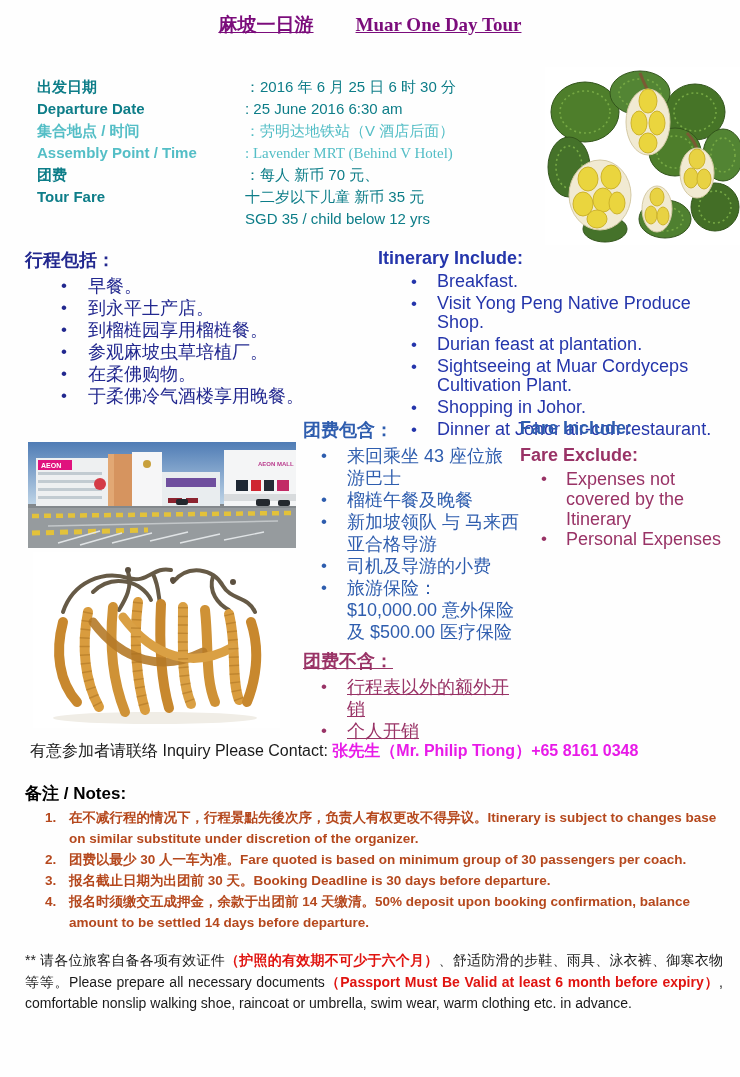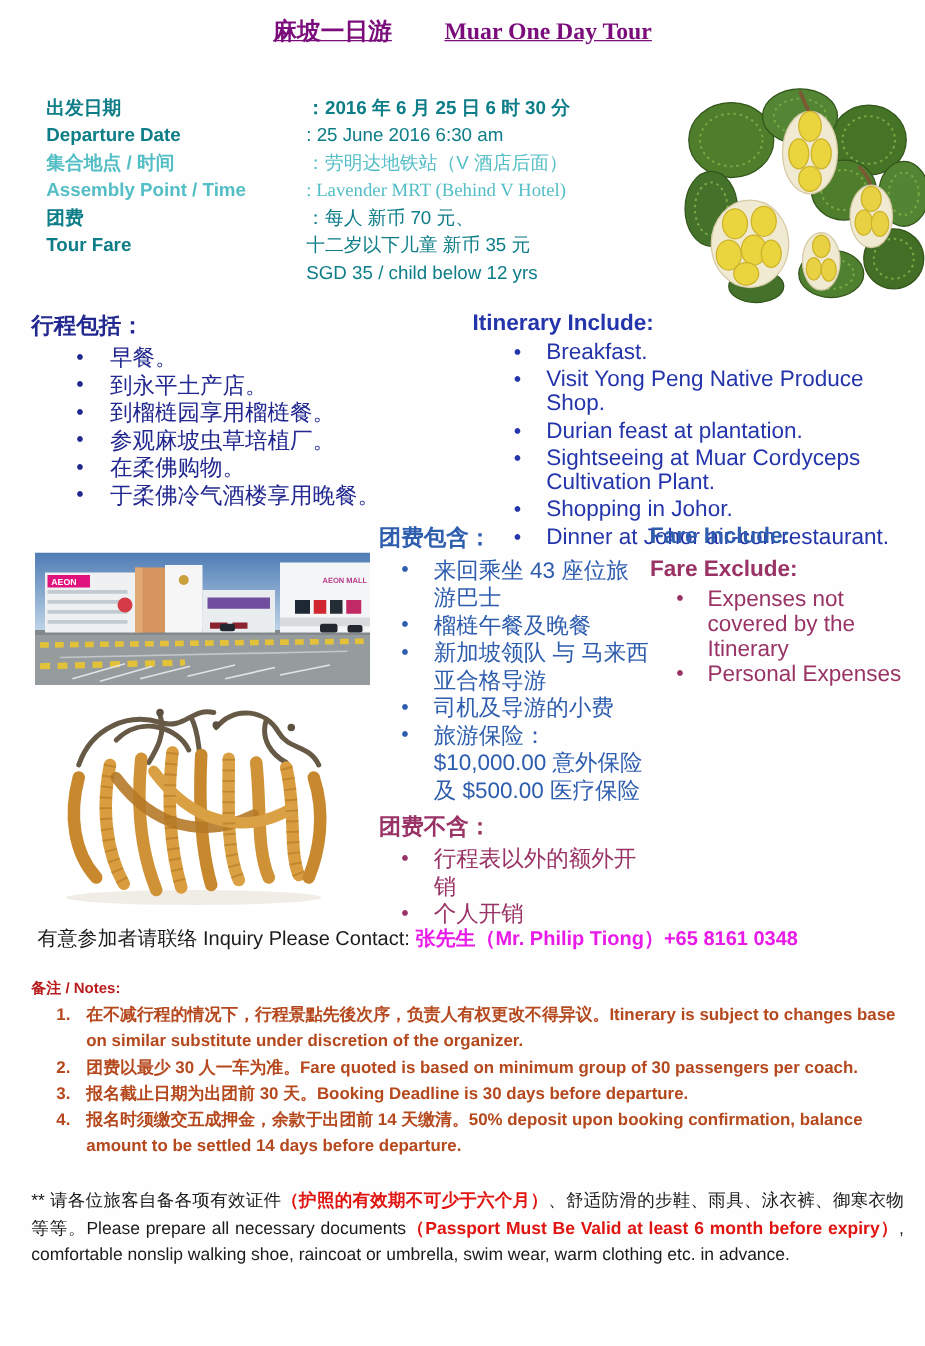--- a/index.html
+++ b/index.html
@@ -12,21 +12,21 @@
     font-family:"Liberation Serif",serif;font-size:19px;font-weight:bold;color:#7b0c7b;}
   .title .t-zh{text-decoration:underline;margin-right:42px;}
   .title .t-en{text-decoration:underline;}
   
   .info{position:absolute;left:25px;top:76px;width:505px;font-size:15px;}
   .irow{display:flex;line-height:22px;}
   .ilabel{width:208px;font-weight:bold;flex:0 0 auto;margin-left:12px;}
   .ival{flex:1;}
   .dark .ilabel,.dark .ival{color:#0d7d88;}
   .light .ilabel,.light .ival{color:#54bec6;}
-  .v-strong .ival{font-weight:700;}
+  .v-strong .ival{font-weight:400;}
   .v-serif .ival{font-family:"Liberation Serif",serif;}
   
   .photo{position:absolute;}
   #durian-photo{left:545px;top:66px;width:195px;height:180px;}
   #aeon-photo{left:28px;top:442px;width:268px;height:106px;}
   #cordyceps-photo{left:33px;top:552px;width:247px;height:176px;}
   
   .col{position:absolute;font-size:18px;}
   .sec-h{font-weight:bold;margin:0 0 3px 0;}
   ul.blist{list-style:none;margin:0;padding:0;}
@@ -37,34 +37,34 @@
   #itin-zh li{padding-left:63px;line-height:22px;}
   #itin-zh li::before{left:36px;}
   
   #itin-en{left:378px;top:248px;width:358px;color:#2435ab;}
   #itin-en li{padding-left:59px;line-height:19px;margin-bottom:3px;}
   #itin-en li::before{left:33px;}
   
   #fare-zh{left:303px;top:418px;width:216px;color:#2e5dae;}
   #fare-zh li{padding-left:44px;line-height:22px;}
   #fare-zh li::before{left:18px;}
-  #fare-zh .excl{color:#993366;margin-top:6px;}
+  #fare-zh .excl{color:#993366;margin-top:6px;text-decoration:underline;}
   
   #fare-en{left:520px;top:418px;width:220px;color:#2e5dae;}
   #fare-en li{padding-left:46px;line-height:20px;}
   #fare-en li::before{left:21px;}
   #fare-en .excl{color:#993366;margin-top:6px;}
   .excl .sec-h{color:#993366;}
   .excl ul{color:#993366;}
   
   .contact{position:absolute;left:30px;top:741px;width:706px;font-size:16px;}
   .contact .hl{color:#e81ae8;font-weight:bold;}
   
   .notes{position:absolute;left:25px;top:782px;width:702px;font-weight:bold;}
-  .notes-h{color:#b91c1c;font-size:12px;margin:0 0 2px 0;}
+  .notes-h{color:#000000;font-size:17px;margin:0 0 2px 0;}
   .nitem{display:flex;color:#b5481d;font-size:13.5px;line-height:21px;}
   .nnum{width:24px;flex:0 0 auto;text-align:left;margin-left:20px;}
   .ntext{flex:1;}
   
   .footer{position:absolute;left:25px;top:950px;width:698px;font-size:14px;
     line-height:21.5px;text-align:justify;}
   .footer .red{color:#e01410;font-weight:bold;}
   svg text{font-family:"Liberation Sans",sans-serif;}
 </style>
 </head>

